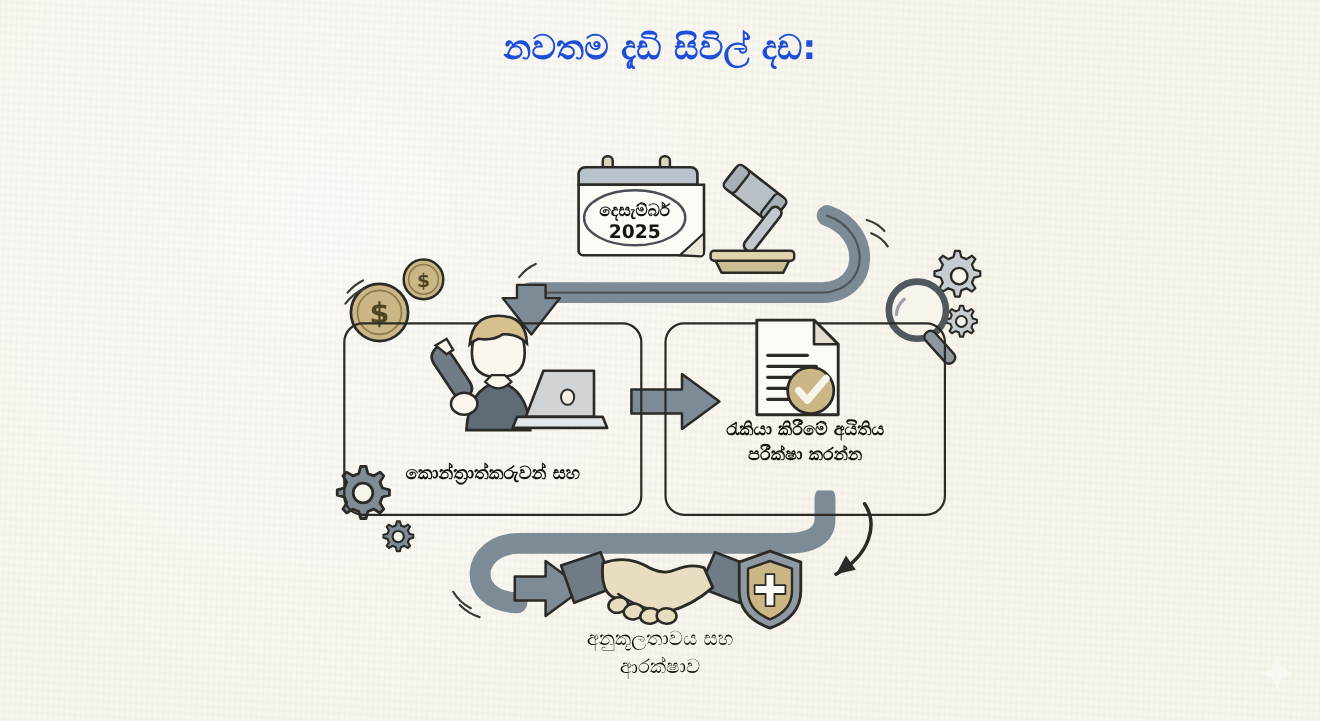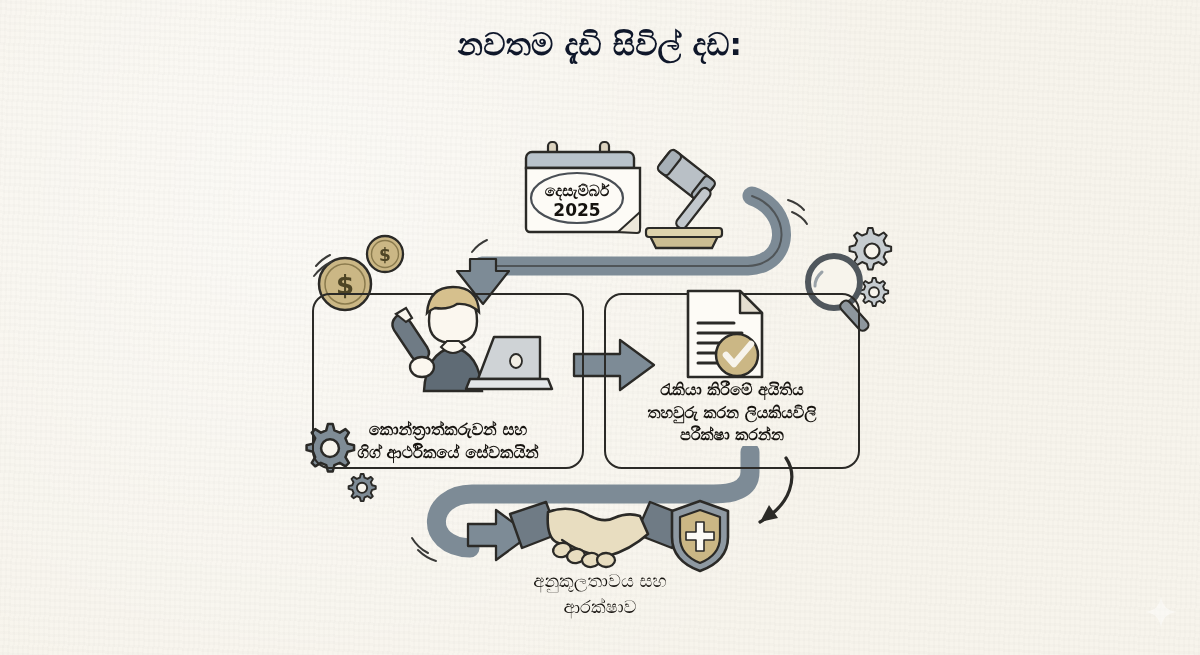--- a/index.html
+++ b/index.html
@@ -18,21 +18,21 @@
       radial-gradient(circle at 25% 30%, rgba(255,255,255,0.5), rgba(0,0,0,0) 60%),
       #f7f4ec;
     pointer-events:none;
   }
   .stage{position:absolute;inset:0;}
 
   
   .title{
     position:absolute;left:0;right:0;top:22px;
     text-align:center;
-    color:#0f172a;
+    color:#1d4ed8;
     font-weight:700;
     font-size:31px;
     line-height:1.42;
     letter-spacing:.2px;
     padding:0 120px;
   }
   .title .l2{display:block;}
 
   
   .flowbox{
@@ -210,21 +210,20 @@
       <ellipse cx="56" cy="84" rx="12" ry="10" fill="#fbf7ef" stroke="#2b2a27" stroke-width="2.3"></ellipse>
 
       <g>
         <path d="M112 96 l16 -42 46 0 0 42 z" fill="#cfd3d6" stroke="#2b2a27" stroke-width="2.4" stroke-linejoin="round"></path>
         <ellipse cx="150" cy="78" rx="6" ry="7" fill="#f3efe5" stroke="#2b2a27" stroke-width="1.8"></ellipse>
         <path d="M104 96 l78 0 4 10 -86 0 z" fill="#e3e6e8" stroke="#2b2a27" stroke-width="2.4" stroke-linejoin="round"></path>
       </g>
     </svg>
     <div class="boxlabel" id="label-left">
       <div>කොන්ත්‍රාත්කරුවන් සහ</div>
-      <div>ගිග් ආර්ථිකයේ සේවකයින්</div>
     </div>
   </div>
 
   <div class="flowbox" id="box-right">
     <svg class="art" style="left:68px;top:-10px;" width="110" height="100" viewBox="0 0 110 100">
       <path d="M14 6 h52 l22 22 v64 h-74 z" fill="#fdfbf6" stroke="#2b2a27" stroke-width="2.6" stroke-linejoin="round"></path>
       <path d="M66 6 v22 h22 z" fill="#e4ded0" stroke="#2b2a27" stroke-width="2.4" stroke-linejoin="round"></path>
       <g stroke="#2b2a27" stroke-width="3" stroke-linecap="round">
         <path d="M24 38 h36"></path>
           <path d="M24 48 h44"></path>
@@ -232,21 +231,20 @@
         <path d="M24 68 h30"></path>
           <path d="M24 78 h22"></path>
       </g>
       <g>
         <circle cx="63" cy="70" r="21" fill="#cbb785" stroke="#2b2a27" stroke-width="2.5"></circle>
         <path d="M52 70 l8 9 17 -20" fill="none" stroke="#f7f4ec" stroke-width="6.5" stroke-linecap="round" stroke-linejoin="round"></path>
       </g>
     </svg>
     <div class="boxlabel" id="label-right">
       <div>රැකියා කිරීමේ අයිතිය</div>
-      <div>තහවුරු කරන ලියකියවිලි</div>
       <div>පරීක්ෂා කරන්න</div>
     </div>
   </div>
 
   <svg class="art" style="left:508px;top:492px;" width="180" height="82" viewBox="0 0 180 82">
 
     <path d="M2 22 l36 -12 12 32 -36 14 z" fill="#6f7b85" stroke="#2b2a27" stroke-width="2.4" stroke-linejoin="round"></path>
 
     <path d="M178 24 l-36 -14 -14 32 36 14 z" fill="#6f7b85" stroke="#2b2a27" stroke-width="2.4" stroke-linejoin="round"></path>
 

